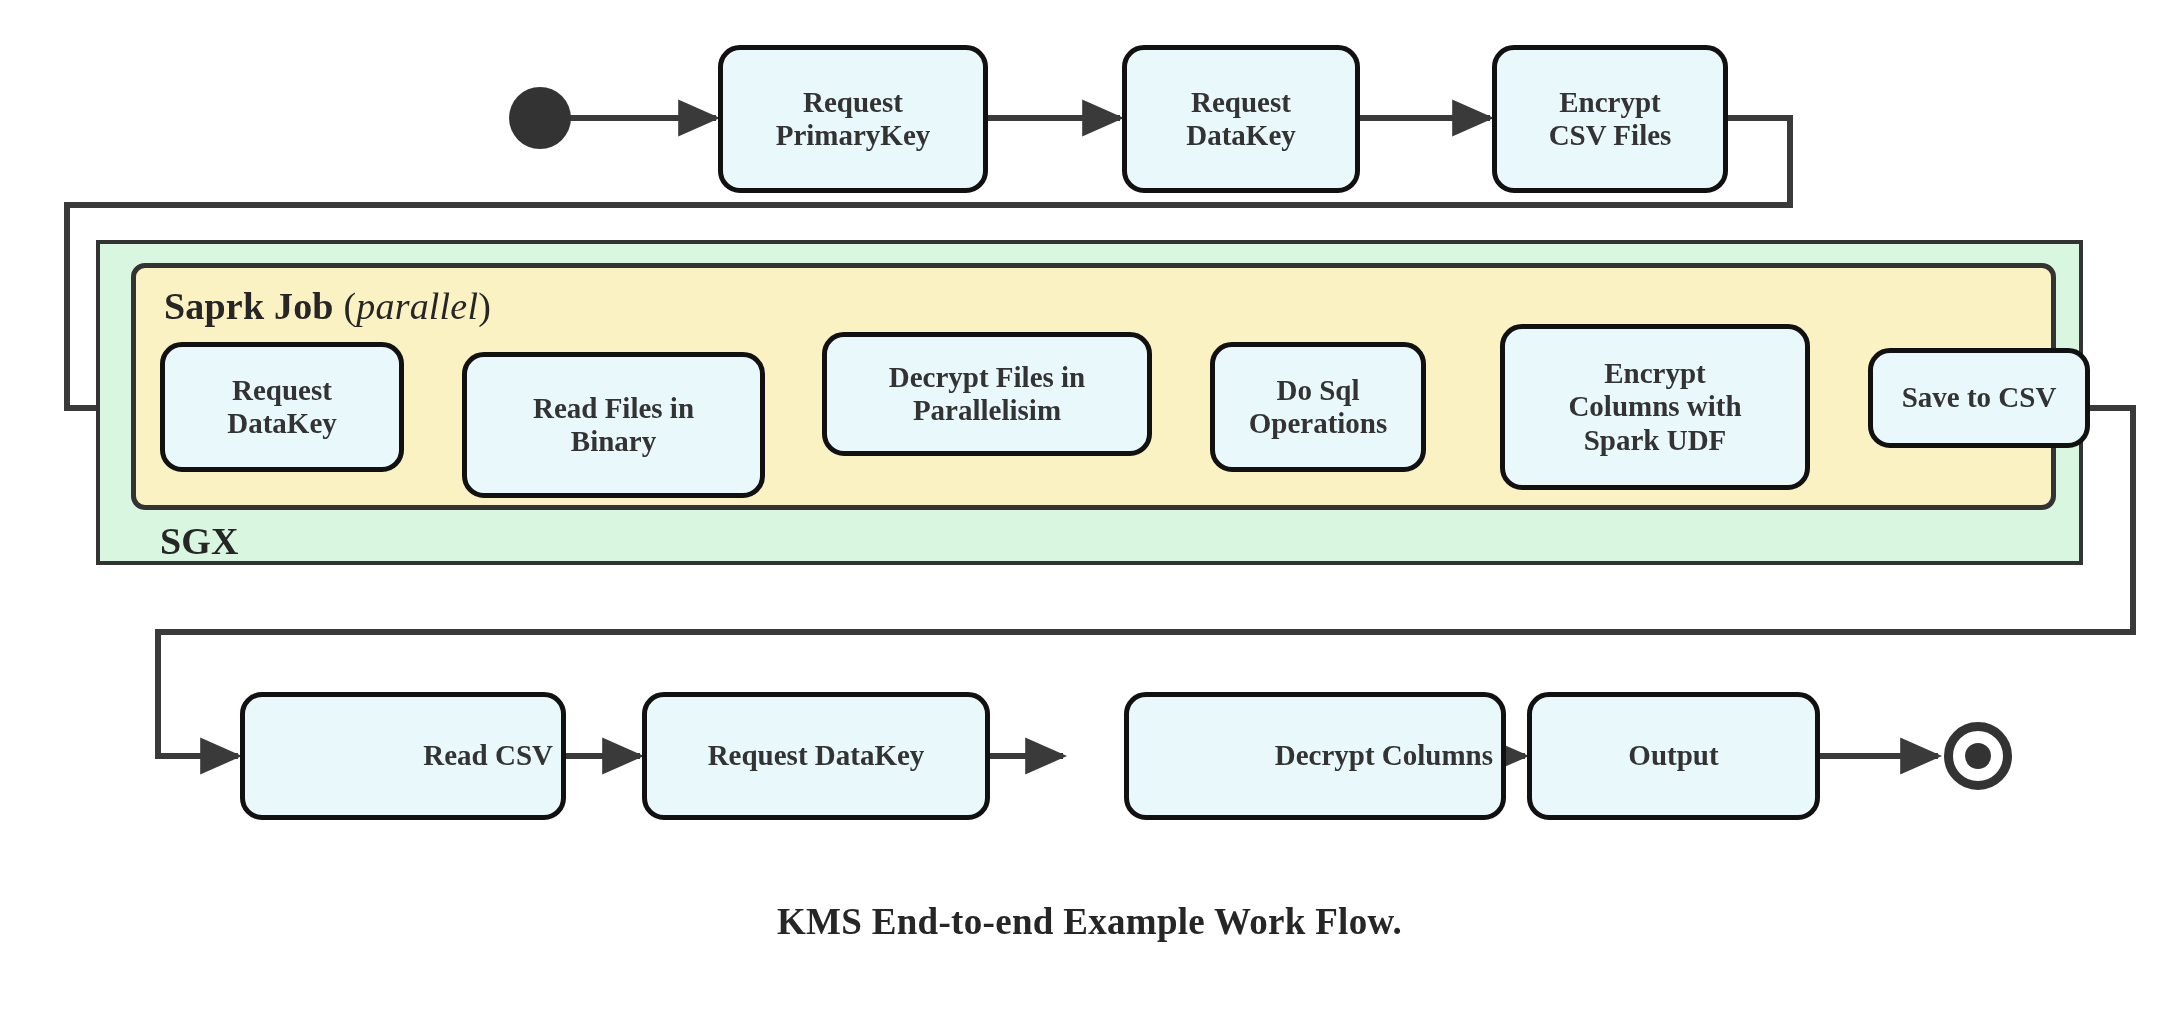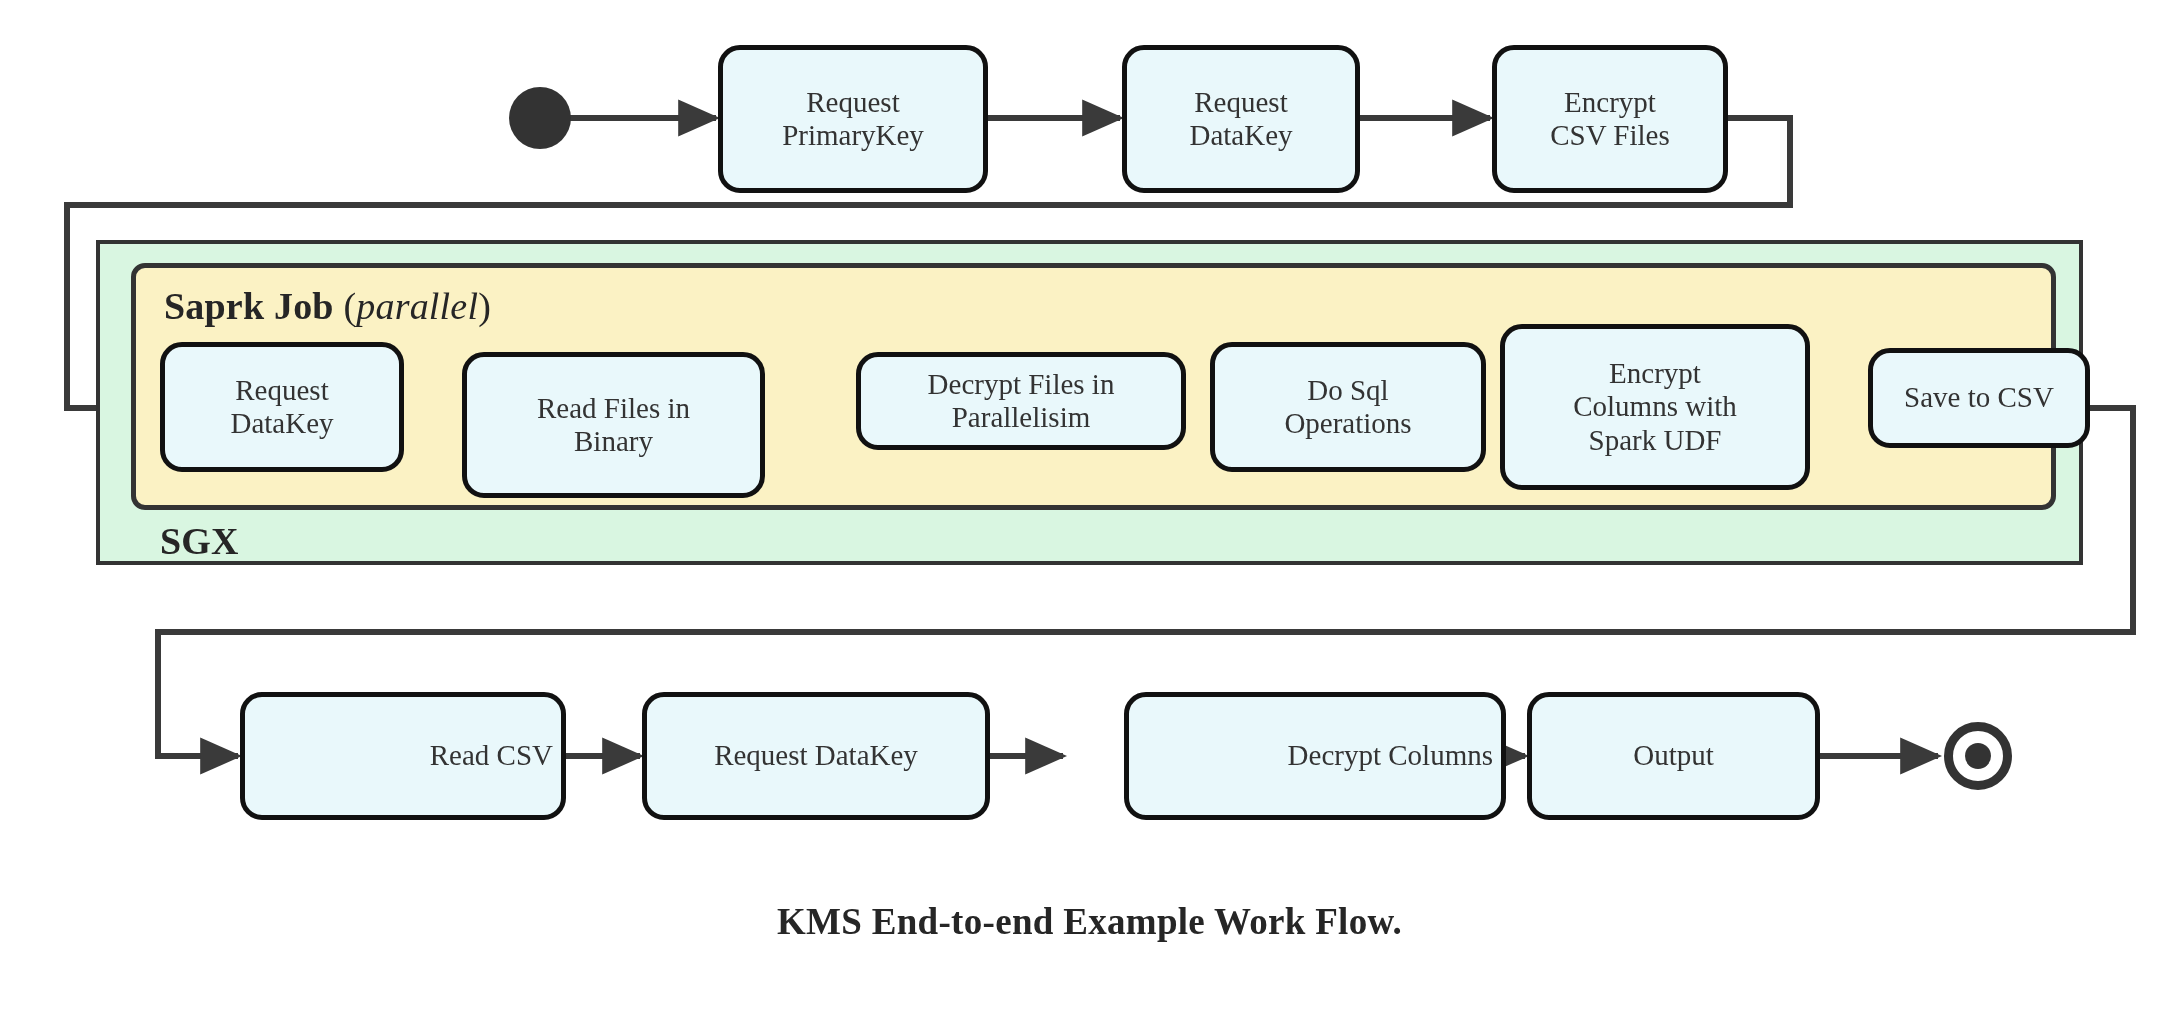--- a/index.html
+++ b/index.html
@@ -62,21 +62,21 @@
     position: absolute;
     box-sizing: border-box;
     background: #e9f8fb;
     border: 5px solid #111111;
     border-radius: 22px;
     display: flex;
     align-items: center;
     justify-content: center;
     text-align: center;
     color: #333333;
-    font-weight: normal;
+    font-weight: bold;
     font-size: 29px;
     line-height: 1.14;
     padding: 2px 8px;
     z-index: 3;
   }
   .node span { display: block; }
 
   
   .start-node {
     position: absolute;
@@ -194,28 +194,28 @@
     </div>
   </div>
 
   <div class="node" style="left:462px; top:352px; width:303px; height:146px;">
     <div>
       <span>Read Files in</span>
       <span>Binary</span>
     </div>
   </div>
 
-  <div class="node" style="left:822px; top:352px; width:330px; height:98px;margin-left:34px;">
+  <div class="node" style="left:822px; top:332px; width:330px; height:124px;">
     <div>
       <span>Decrypt Files in</span>
       <span>Parallelisim</span>
     </div>
   </div>
 
-  <div class="node" style="left:1210px; top:342px; width:276px; height:130px;">
+  <div class="node" style="left:1210px; top:342px; width:216px; height:130px;">
     <div>
       <span>Do Sql</span>
       <span>Operations</span>
     </div>
   </div>
 
   <div class="node" style="left:1500px; top:324px; width:310px; height:166px;">
     <div>
       <span>Encrypt</span>
       <span>Columns with</span>

